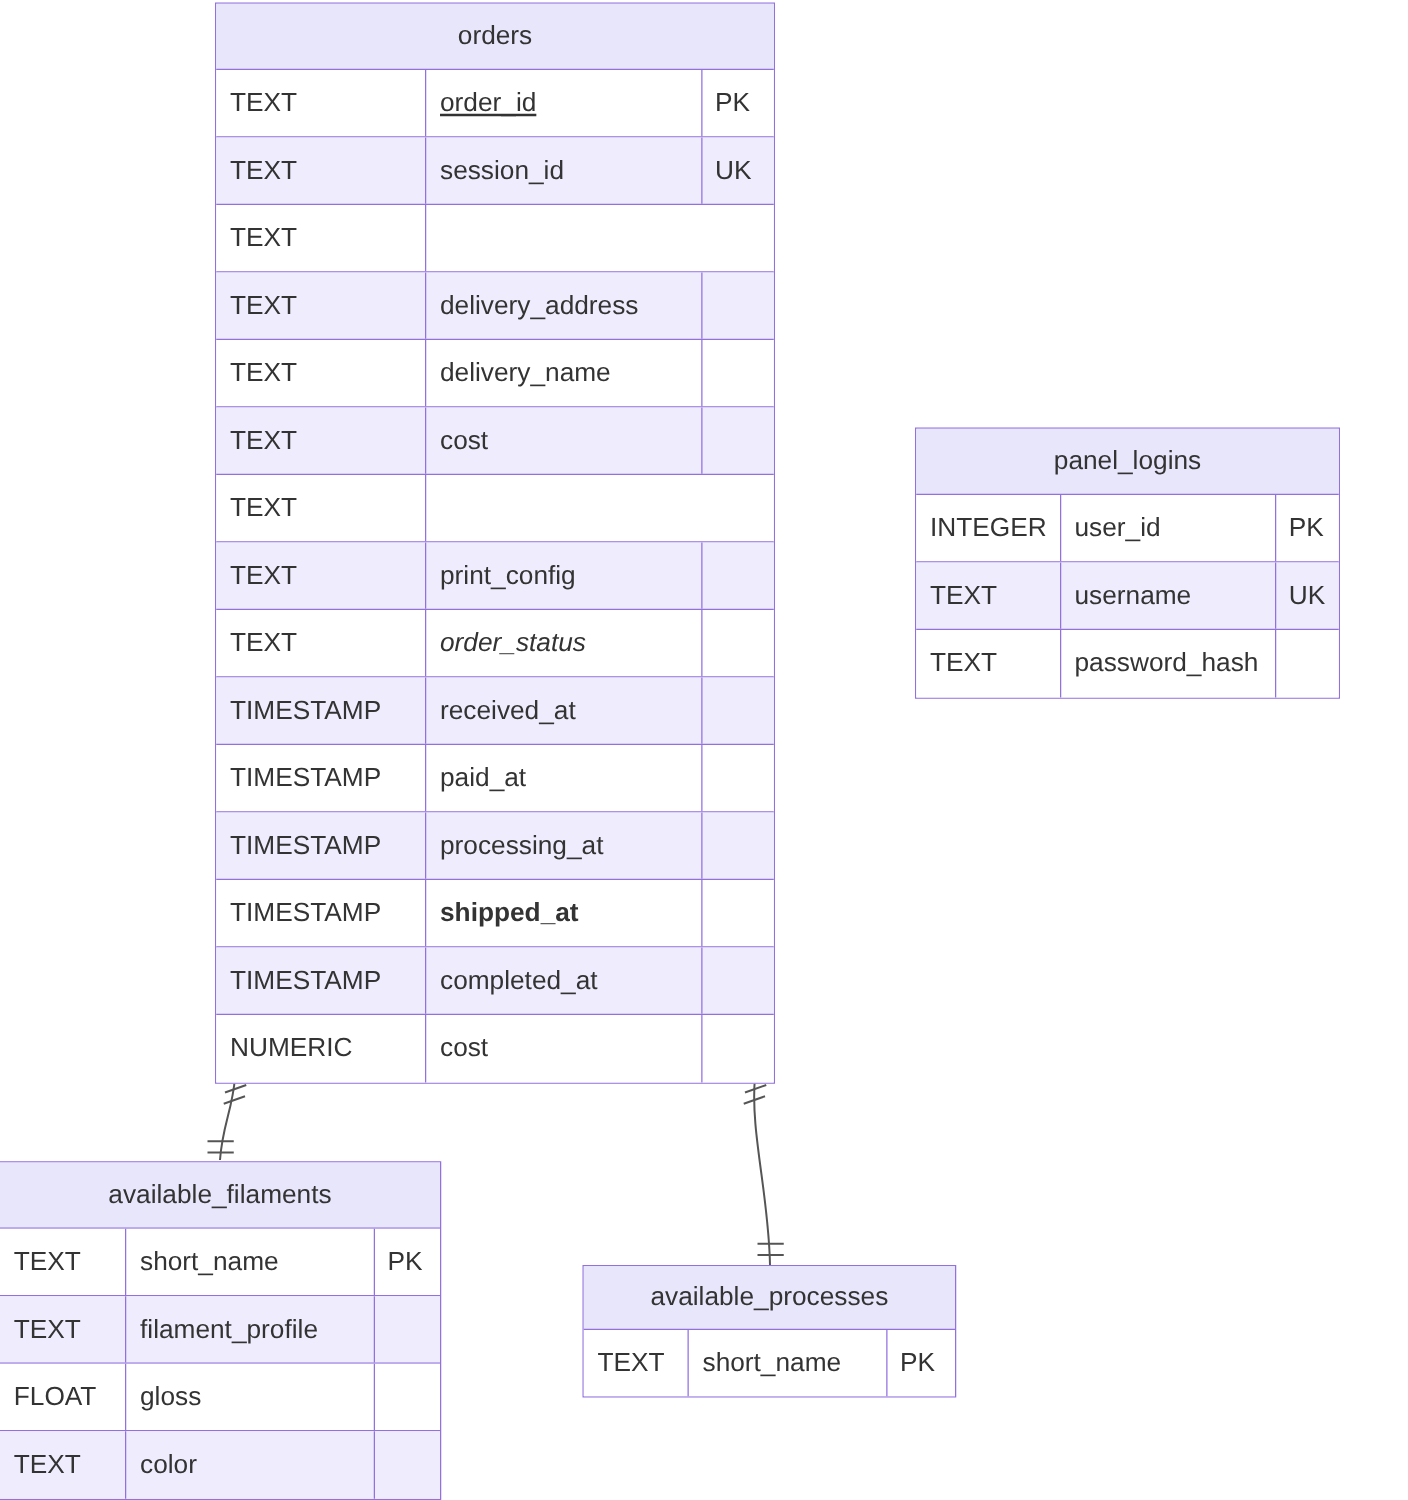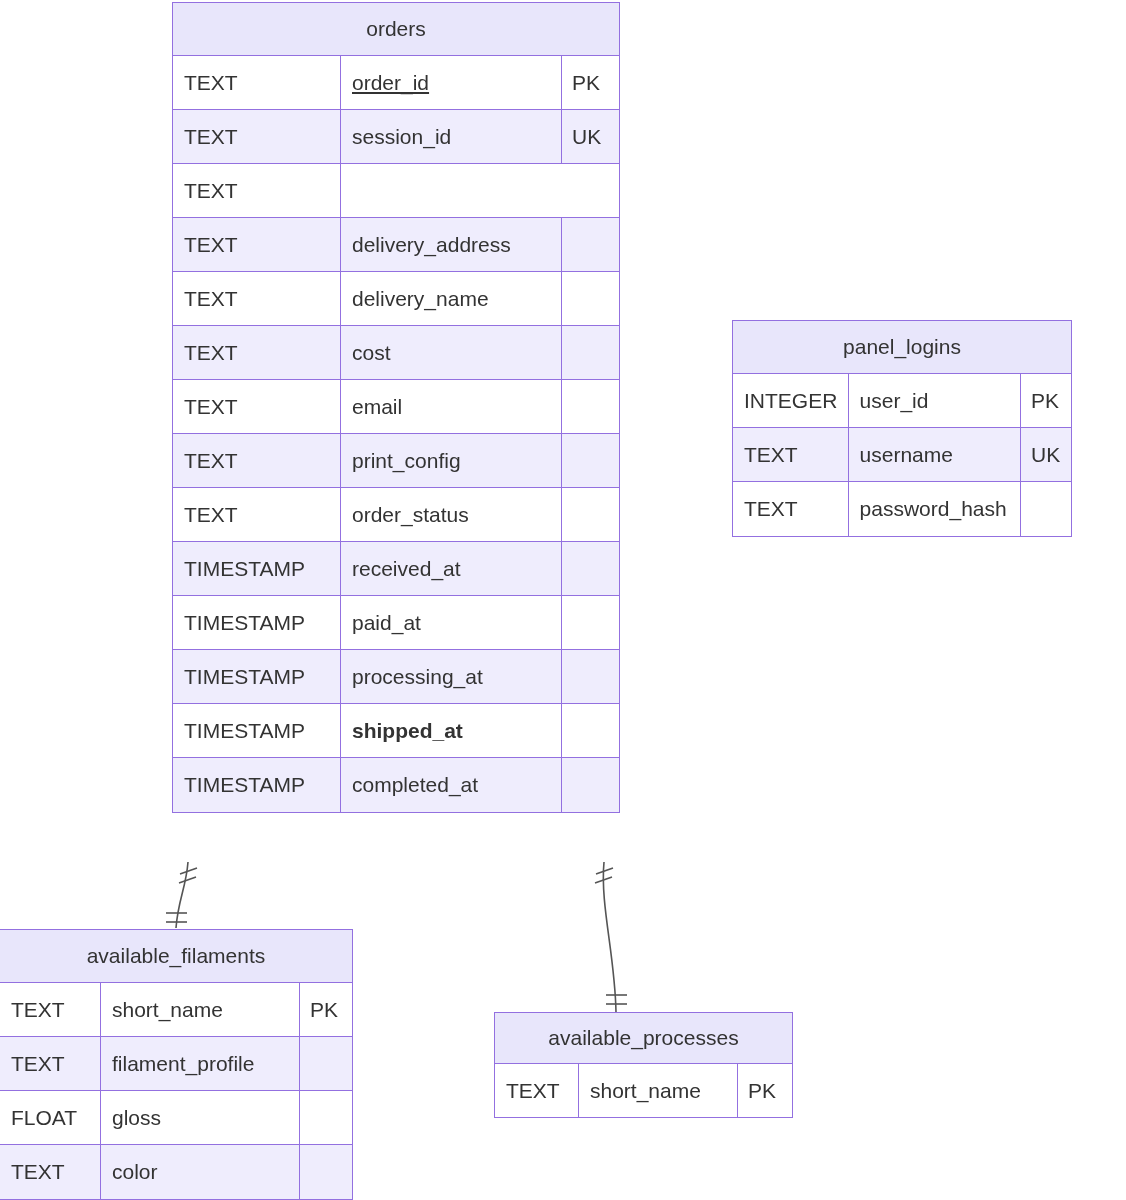--- a/index.html
+++ b/index.html
@@ -134,31 +134,30 @@
       <div class="cell" style="width:221px;">delivery_name</div>
       <div class="cell key" style="width:57px;"></div>
     </div>
     <div class="attr-row alt" style="height:54px;">
       <div class="cell" style="width:168px;">TEXT</div>
       <div class="cell" style="width:221px;">cost</div>
       <div class="cell key" style="width:57px;"></div>
     </div>
     <div class="attr-row" style="height:54px;">
       <div class="cell" style="width:168px;">TEXT</div>
-      <div class="cell" style="width:221px;">email</div>
       <div class="cell key" style="width:57px;"></div>
     </div>
     <div class="attr-row alt" style="height:54px;">
       <div class="cell" style="width:168px;">TEXT</div>
       <div class="cell" style="width:221px;">print_config</div>
       <div class="cell key" style="width:57px;"></div>
     </div>
     <div class="attr-row" style="height:54px;">
       <div class="cell" style="width:168px;">TEXT</div>
-      <div class="cell" style="width:221px;">order_status</div>
+      <div class="cell" style="width:221px;font-style:italic;">order_status</div>
       <div class="cell key" style="width:57px;"></div>
     </div>
     <div class="attr-row alt" style="height:54px;">
       <div class="cell" style="width:168px;">TIMESTAMP</div>
       <div class="cell" style="width:221px;">received_at</div>
       <div class="cell key" style="width:57px;"></div>
     </div>
     <div class="attr-row" style="height:54px;">
       <div class="cell" style="width:168px;">TIMESTAMP</div>
       <div class="cell" style="width:221px;">paid_at</div>
@@ -172,23 +171,28 @@
     <div class="attr-row" style="height:54px;">
       <div class="cell" style="width:168px;">TIMESTAMP</div>
       <div class="cell" style="width:221px;font-weight:bold;">shipped_at</div>
       <div class="cell key" style="width:57px;"></div>
     </div>
     <div class="attr-row alt" style="height:54px;">
       <div class="cell" style="width:168px;">TIMESTAMP</div>
       <div class="cell" style="width:221px;">completed_at</div>
       <div class="cell key" style="width:57px;"></div>
     </div>
-  </div>
-
-  <div class="entity" id="ent-panel-logins" style="left:732px; top:320px; width:340px;">
+    <div class="attr-row" style="height:54px;">
+      <div class="cell" style="width:168px;">NUMERIC</div>
+      <div class="cell" style="width:221px;">cost</div>
+      <div class="cell key" style="width:57px;"></div>
+    </div>
+  </div>
+
+  <div class="entity" id="ent-panel-logins" style="left:732px; top:342px; width:340px;">
     <div class="entity-title" style="height:53px;">panel_logins</div>
 
     <div class="attr-row" style="height:54px;">
       <div class="cell" style="width:134px;">INTEGER</div>
       <div class="cell" style="width:201px;">user_id</div>
       <div class="cell key" style="width:57px;">PK</div>
     </div>
     <div class="attr-row alt" style="height:54px;">
       <div class="cell" style="width:134px;">TEXT</div>
       <div class="cell" style="width:201px;">username</div>
@@ -219,21 +223,21 @@
       <div class="cell" style="width:199px;">gloss</div>
       <div class="cell key" style="width:52px;"></div>
     </div>
     <div class="attr-row alt" style="height:54px;">
       <div class="cell" style="width:101px;">TEXT</div>
       <div class="cell" style="width:199px;">color</div>
       <div class="cell key" style="width:52px;"></div>
     </div>
   </div>
 
-  <div class="entity" id="ent-available-processes" style="left:494px; top:1012px; width:299px;">
+  <div class="entity" id="ent-available-processes" style="left:466px; top:1012px; width:299px;">
     <div class="entity-title" style="height:51px;">available_processes</div>
 
     <div class="attr-row" style="height:53px;">
       <div class="cell" style="width:84px;">TEXT</div>
       <div class="cell" style="width:159px;">short_name</div>
       <div class="cell key" style="width:54px;">PK</div>
     </div>
   </div>
 
 </div>

